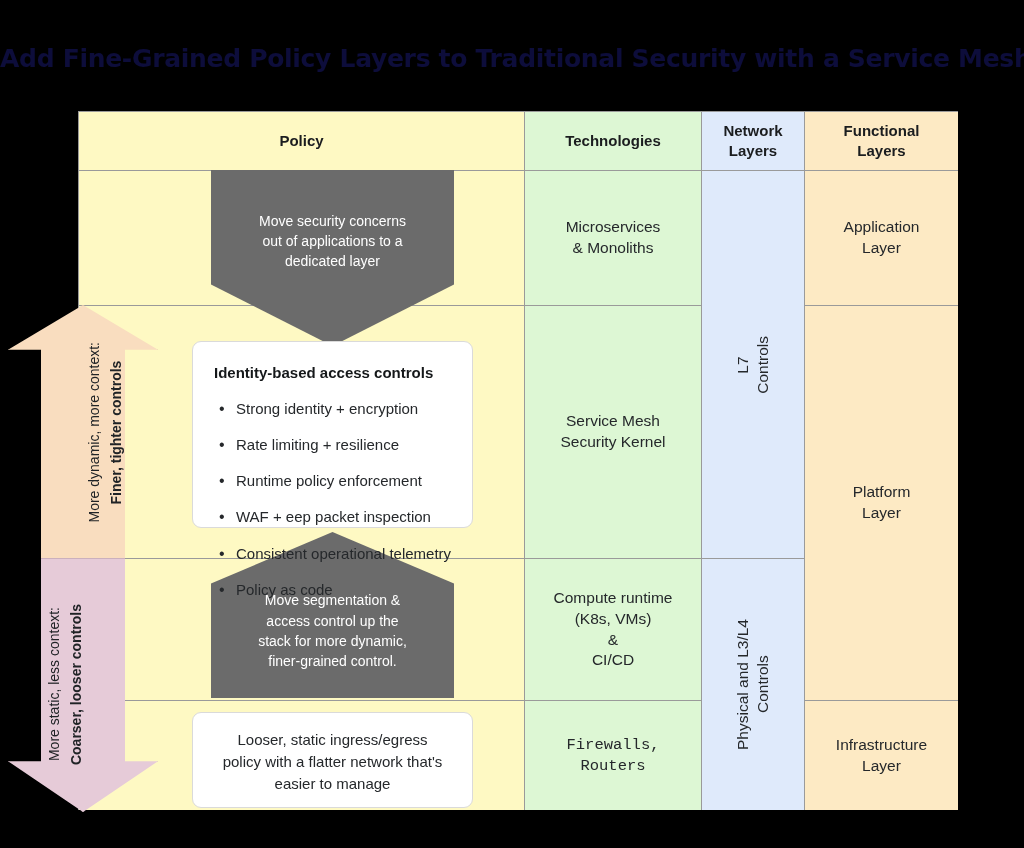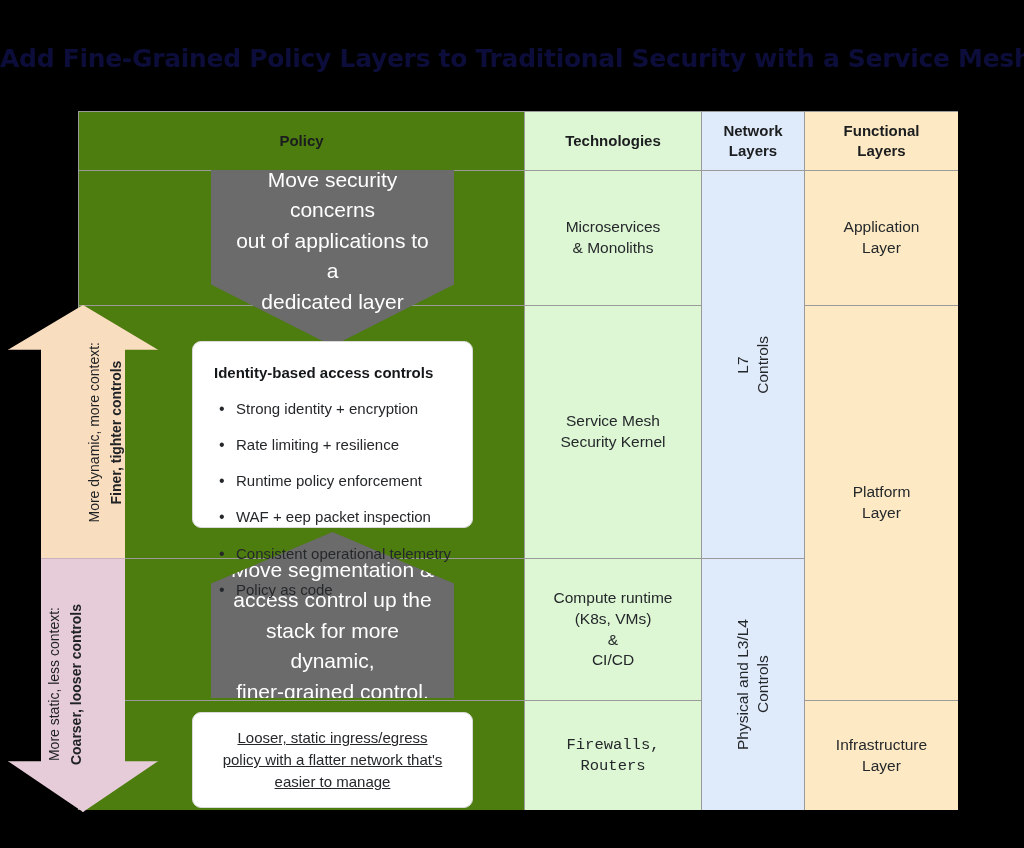--- a/index.html
+++ b/index.html
@@ -56,38 +56,38 @@
   }
   .cell.nob { border-bottom: none; }
   .cell.nor { border-right: none; }
 
   .hdr {
     font-weight: bold;
     font-size: 15px;
     color: #1b1d1f;
   }
 
-  .c-policy { background: #4d7c0f; }
+  .c-policy { background: #fef9c3; }
   .c-tech   { background: #ddf7d4; }
   .c-net    { background: #dfeafb; }
   .c-func   { background: #fdeac4; }
 
   .rot {
     writing-mode: vertical-rl;
     transform: rotate(180deg);
     white-space: pre-line;
     line-height: 1.3;
   }
 
   
   .gray-arrow {
     position: absolute;
     background: #6b6b6b;
     color: #ffffff;
-    font-size: 21px;
+    font-size: 14px;
     line-height: 1.45;
     text-align: center;
     display: flex;
     align-items: center;
     justify-content: center;
     padding: 0 18px;
     box-sizing: border-box;
   }
   .arrow-down {
     clip-path: polygon(0 0, 100% 0, 100% 65%, 50% 100%, 0 65%);
@@ -127,25 +127,24 @@
   .card li::before {
     content: "\2022";
     position: absolute;
     left: -17px;
     top: -1px;
     font-size: 16px;
     color: #25282b;
   }
   .card-plain {
     display: flex;
-    align-items: center;
-    justify-content: center;
-    text-align: center;
-    padding: 6px 16px;
-    text-decoration: underline;
+    align-items: flex-start;
+    justify-content: center;
+    text-align: center;
+    padding: 16px 16px;
   }
 
   
   .side-arrow {
     position: absolute;
     display: flex;
     align-items: center;
     justify-content: center;
   }
   .side-up {

